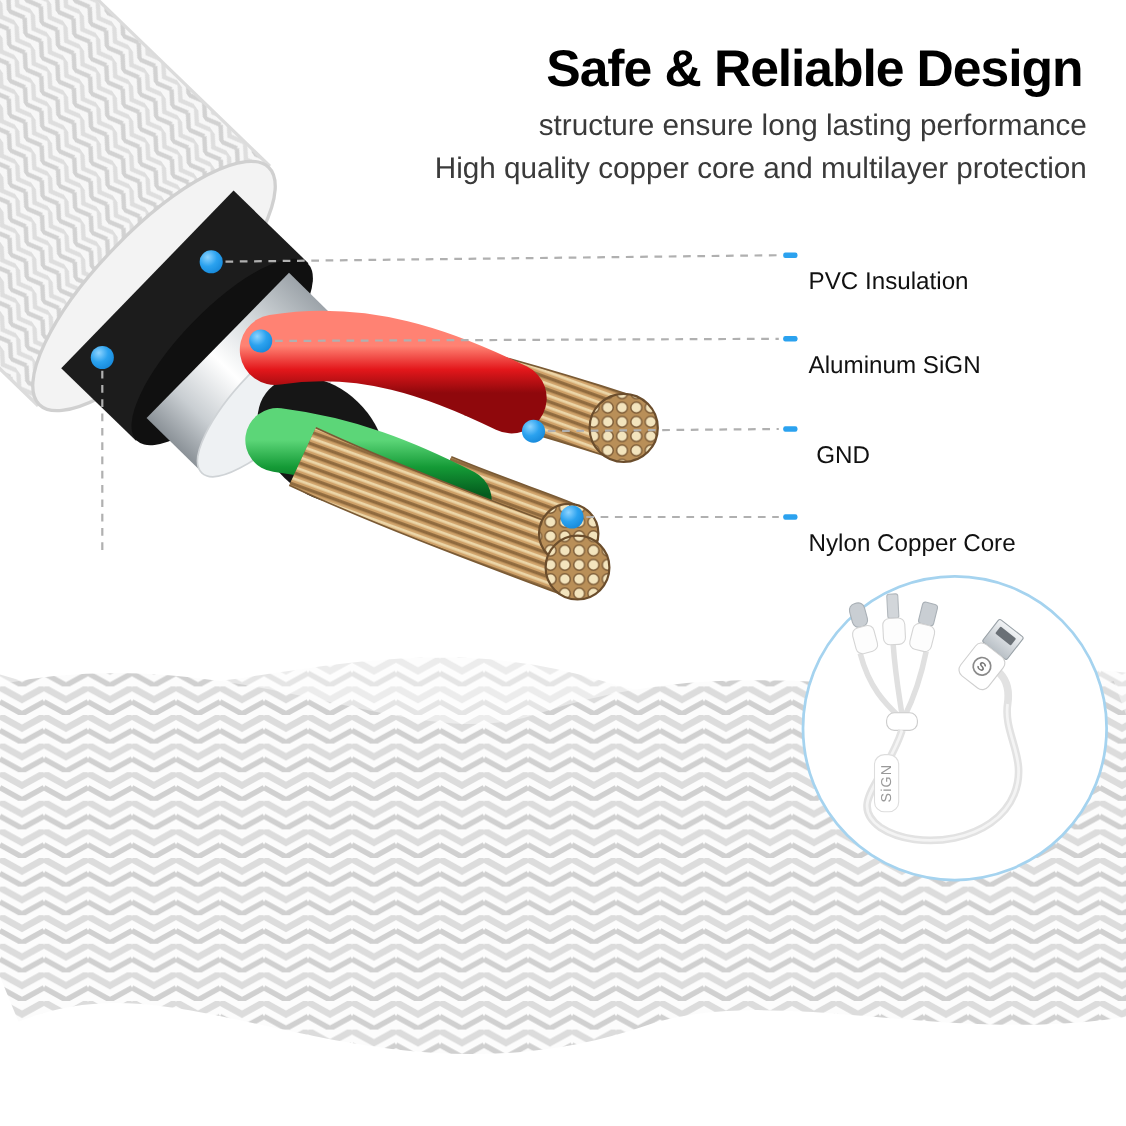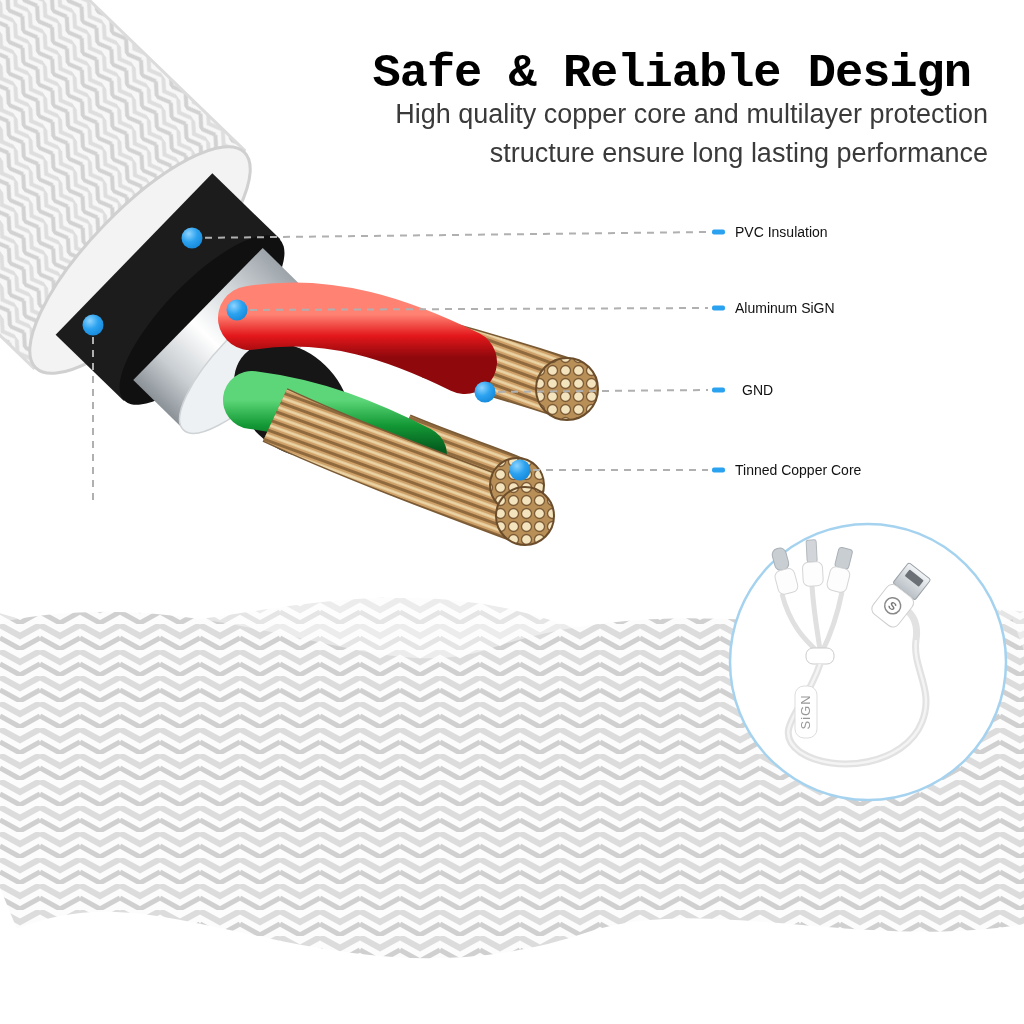--- a/index.html
+++ b/index.html
@@ -2,31 +2,31 @@
 <html><head>
 <meta charset="utf-8">
 <style>
   html,body{margin:0;padding:0;background:#ffffff;}
   .stage{
     position:relative;width:1024px;height:1024px;overflow:hidden;background:#ffffff;
     font-family:"Liberation Sans",sans-serif;
   }
   svg.art{position:absolute;left:0;top:0;width:1024px;height:1024px;}
   .title{
-    position:absolute;top:30px;right:36px;margin:17px;
+    position:absolute;top:30px;right:36px;margin:4px;
     font-size:47px;font-weight:800;letter-spacing:-1px;color:#000;
-    font-family:Liberation Mono, monospace;white-space:nowrap;
+    font-family:Liberation Sans, sans-serif;white-space:nowrap;
   }
   .subtitle{
     position:absolute;top:95px;right:36px;text-align:right;
     font-size:27px;color:#3a3a3a;line-height:1.45;white-space:nowrap;
   }
   .callout-label{
     position:absolute;transform:translateY(-50%);
-    font-size:14px;color:#111;white-space:nowrap;
+    font-size:22px;color:#111;white-space:nowrap;margin-top:24px;
   }
   .lbl-pvc{left:735px;top:232px;}
   .lbl-foil{left:735px;top:308px;}
   .lbl-gnd{left:742px;top:390px;}
   .lbl-copper{left:735px;top:470px;}
   .lbl-nylon{left:45px;top:526px;}
 </style>
 </head>
 <body>
 
@@ -186,22 +186,22 @@
 
       <g>
         <rect x="795" y="686" width="22" height="52" rx="9" fill="#ffffff" stroke="#dddddd"></rect>
         <text transform="rotate(-90 806 712)" x="806" y="716" text-anchor="middle" font-size="13" fill="#999999" letter-spacing="1" font-family="Liberation Sans, sans-serif">SiGN</text>
       </g>
     </g>
   </svg>
 
   <h1 class="title">Safe &amp; Reliable Design</h1>
   <div class="subtitle">
+    <div>structure ensure long lasting performance</div>
     <div>High quality copper core and multilayer protection</div>
-    <div>structure ensure long lasting performance</div>
   </div>
 
   <div class="callout-label lbl-pvc">PVC Insulation</div>
   <div class="callout-label lbl-foil">Aluminum SiGN</div>
   <div class="callout-label lbl-gnd">GND</div>
-  <div class="callout-label lbl-copper">Tinned Copper Core</div>
+  <div class="callout-label lbl-copper">Nylon Copper Core</div>
 
 </div>
 
 </body></html>

